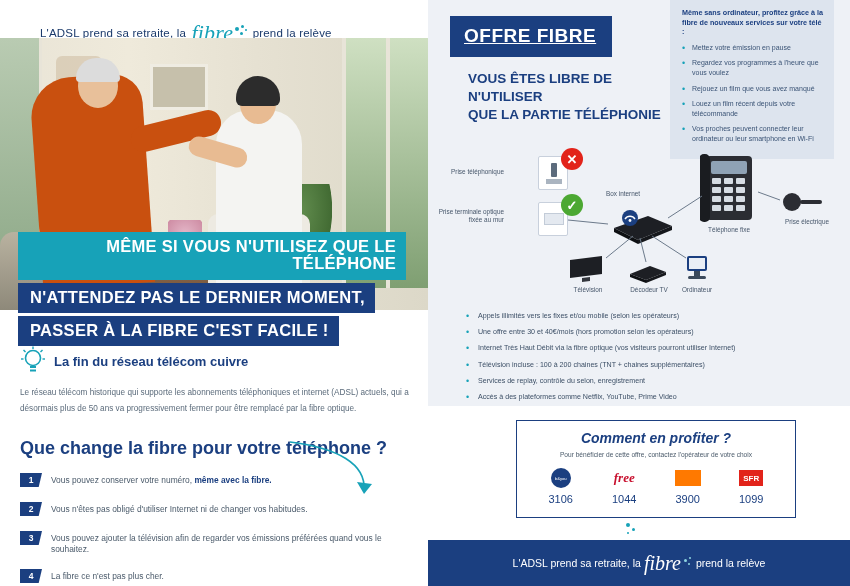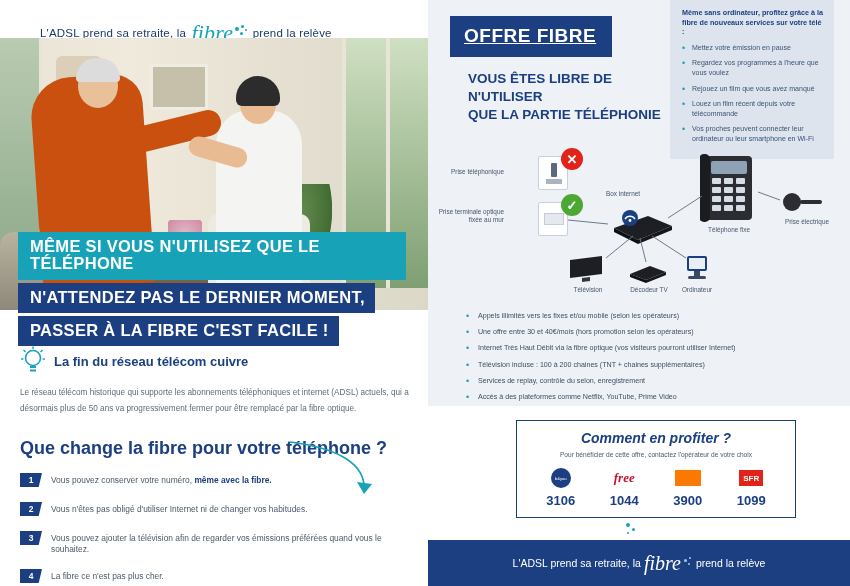--- a/index.html
+++ b/index.html
@@ -81,21 +81,21 @@
     position: absolute; left: 18px; top: 222px; width: 388px;
     padding: 10px 0 14px 0;
   }
   .banner-line {
     display: inline-block;
     background: #1b3f80; color: #fff;
     font-weight: bold; font-size: 16.5px; letter-spacing: .3px;
     padding: 6px 10px 7px 12px; margin-bottom: 3px;
     line-height: 1.05;
   }
-  .banner-line.l1 { background: #17a2b8; }
+  .banner-line.l1 { background: #17a2b8; text-align: right; }
 
   
   .sec-cuivre { position: absolute; left: 20px; top: 346px; width: 396px; }
   .sec-cuivre-head { display: flex; align-items: center; gap: 8px; }
   .bulb { width: 26px; height: 30px; position: relative; flex: 0 0 auto; }
   .bulb svg { display:block; }
   .sec-cuivre-title { color: #1b3f80; font-weight: bold; font-size: 13px; }
   .sec-cuivre-body { margin-top: 9px; font-size: 8.2px; color: #5b6b7b; line-height: 1.9; }
 
   
@@ -161,21 +161,21 @@
   
   .profit {
     position: absolute; left: 88px; top: 420px; width: 280px; height: 98px;
     background: #fff; border: 1.5px solid #1b3f80;
   }
   .profit-title { text-align: center; color: #1b3f80; font-weight: bold; font-size: 14px; margin-top: 9px; font-style: italic; }
   .profit-sub { text-align: center; color: #4a5a6a; font-size: 6.6px; margin-top: 5px; }
   .ops { display: flex; justify-content: space-around; margin-top: 9px; padding: 0 12px; }
   .op { text-align: center; width: 54px; }
   .op-logo { height: 22px; display: flex; align-items: center; justify-content: center; }
-  .op-num { font-size: 13px; font-weight: bold; color: #1b3f80; margin-top: 4px; }
+  .op-num { font-size: 11px; font-weight: normal; color: #1b3f80; margin-top: 4px; }
 
   .logo-bouygues { width: 20px; height: 20px; border-radius: 50%; background: #1b3f80; color:#fff; font-size:4.2px; display:flex;align-items:center;justify-content:center; }
   .logo-free { color: #c8102e; font-family:"Liberation Serif", serif; font-style: italic; font-weight: bold; font-size: 13px; }
   .logo-orange { width: 26px; height: 16px; background: #ff7900; }
   .logo-sfr { width: 24px; height: 16px; background: #e2231a; color: #fff; font-size: 8px; font-weight: bold; display:flex;align-items:center;justify-content:center; }
 
   .dots-deco { position: absolute; left: 196px; top: 523px; width: 18px; height: 16px; }
   .dots-deco i { position: absolute; display:block; border-radius:50%; background:#17a2b8; }
   .dots-deco i:nth-child(1){width:4px;height:4px;left:2px;top:0;}
   .dots-deco i:nth-child(2){width:3px;height:3px;left:8px;top:5px;}

